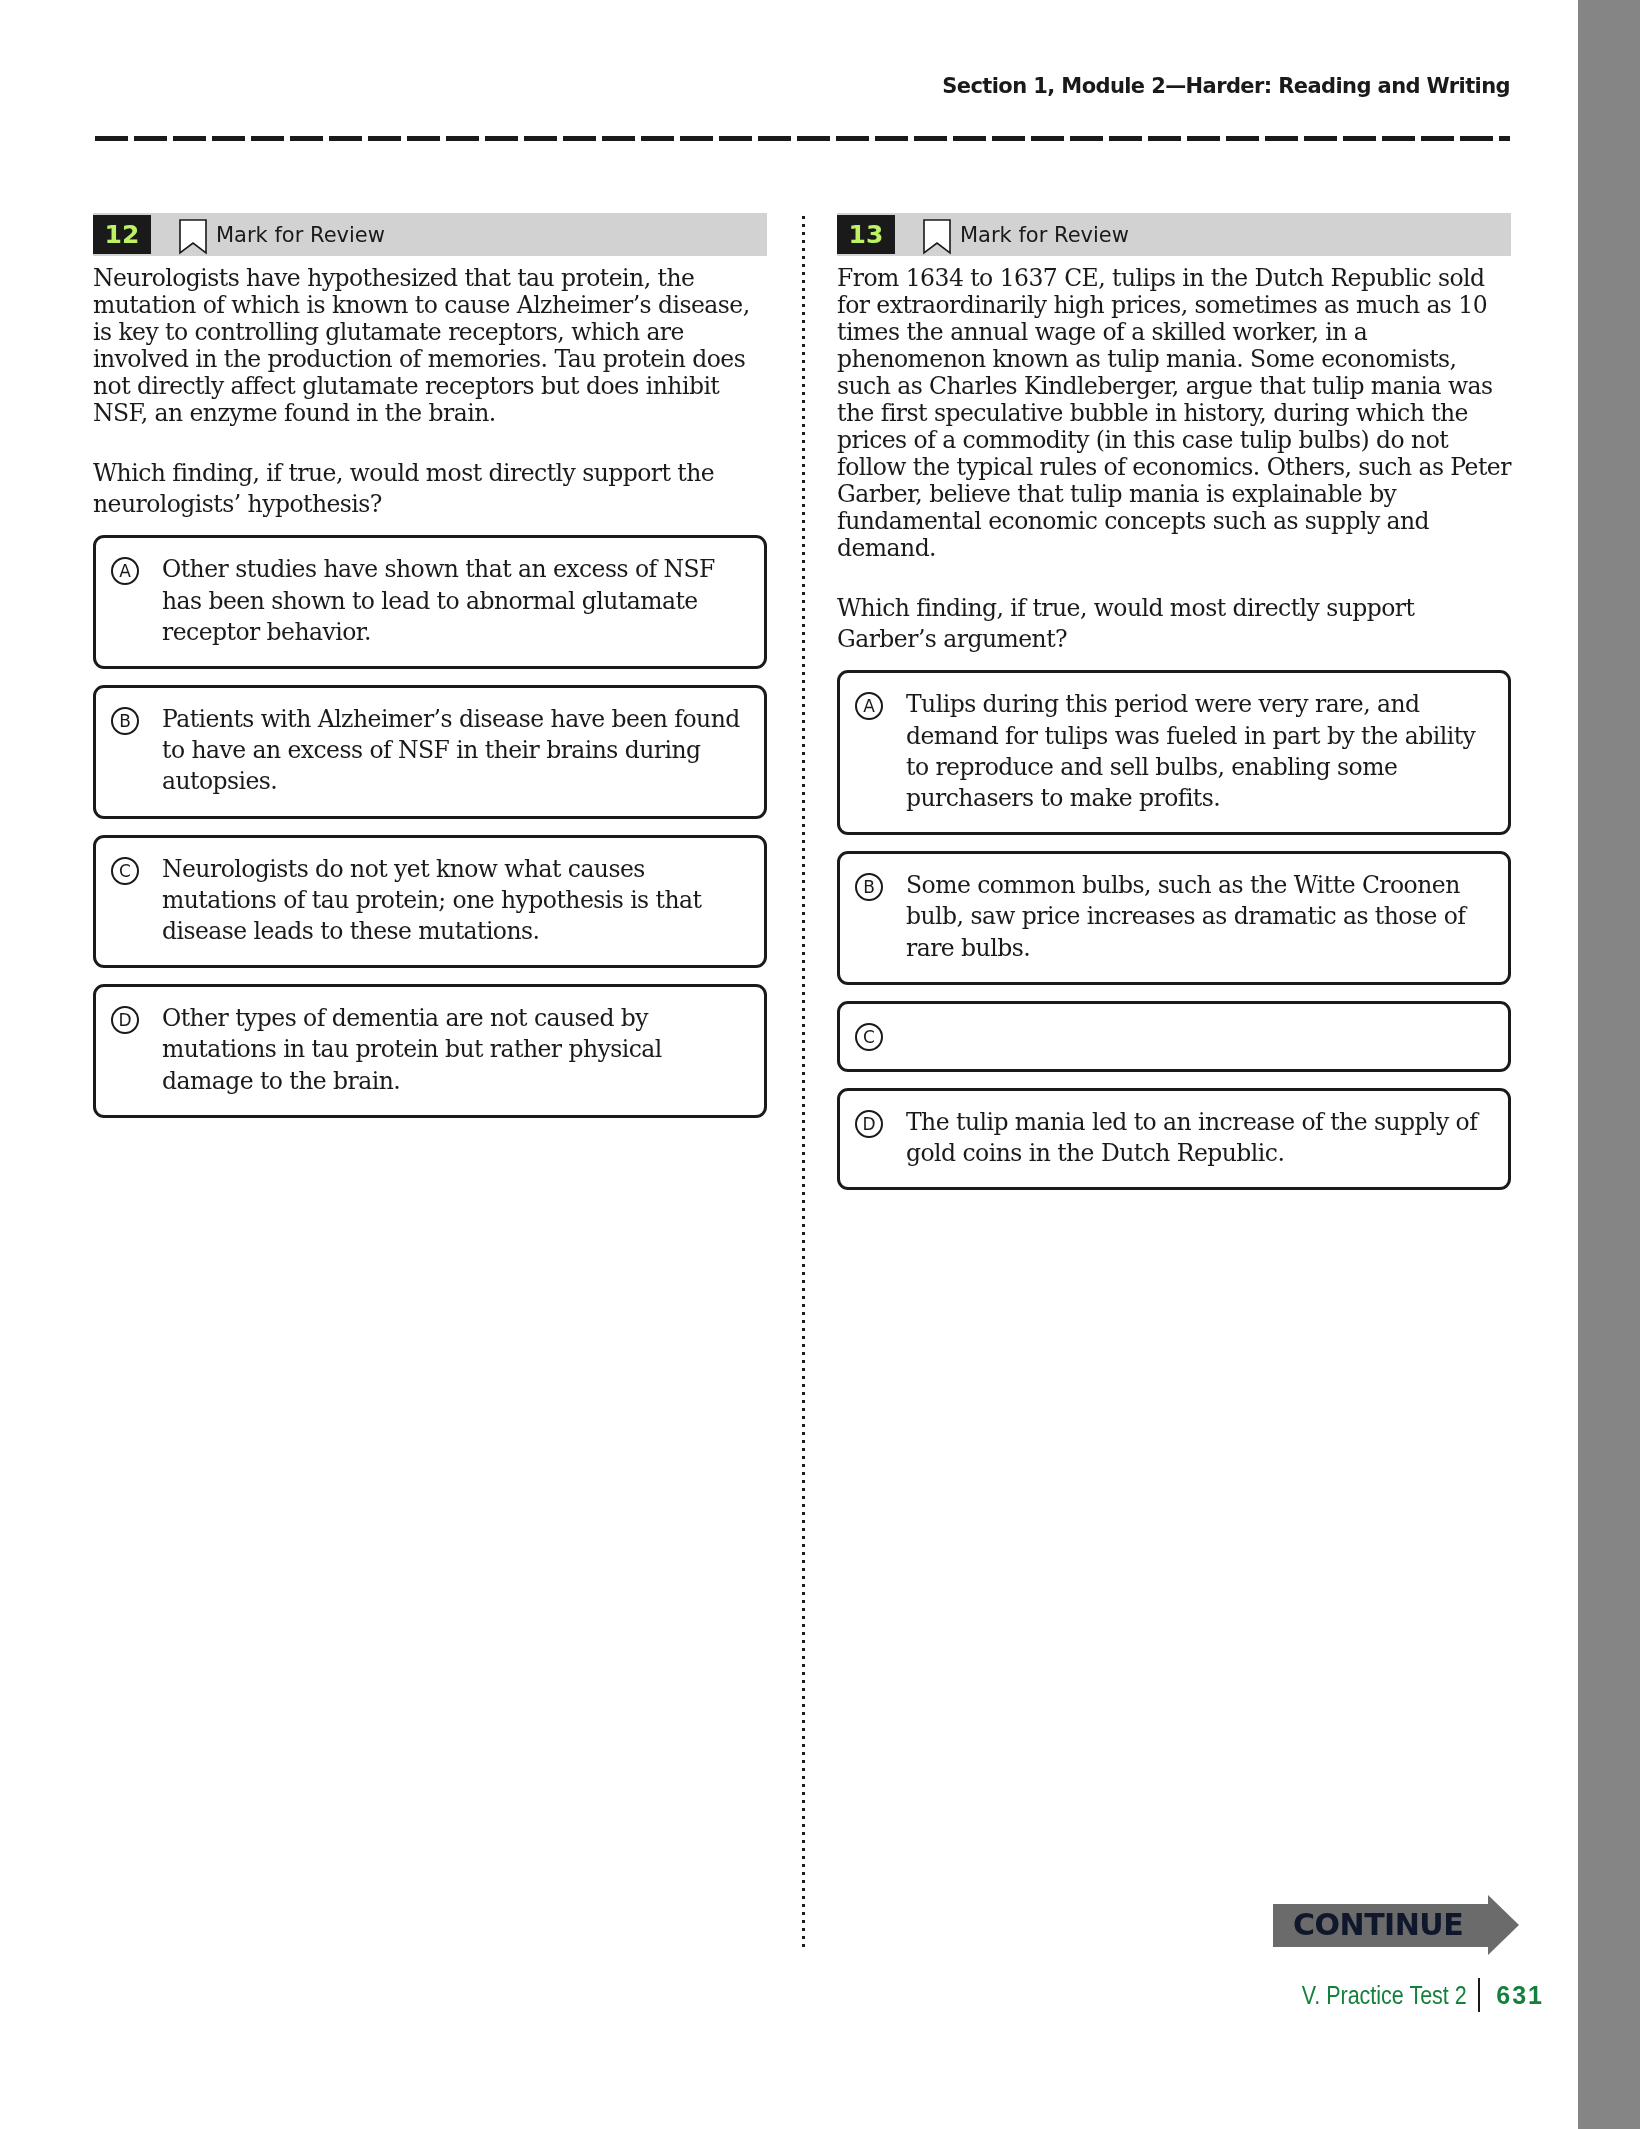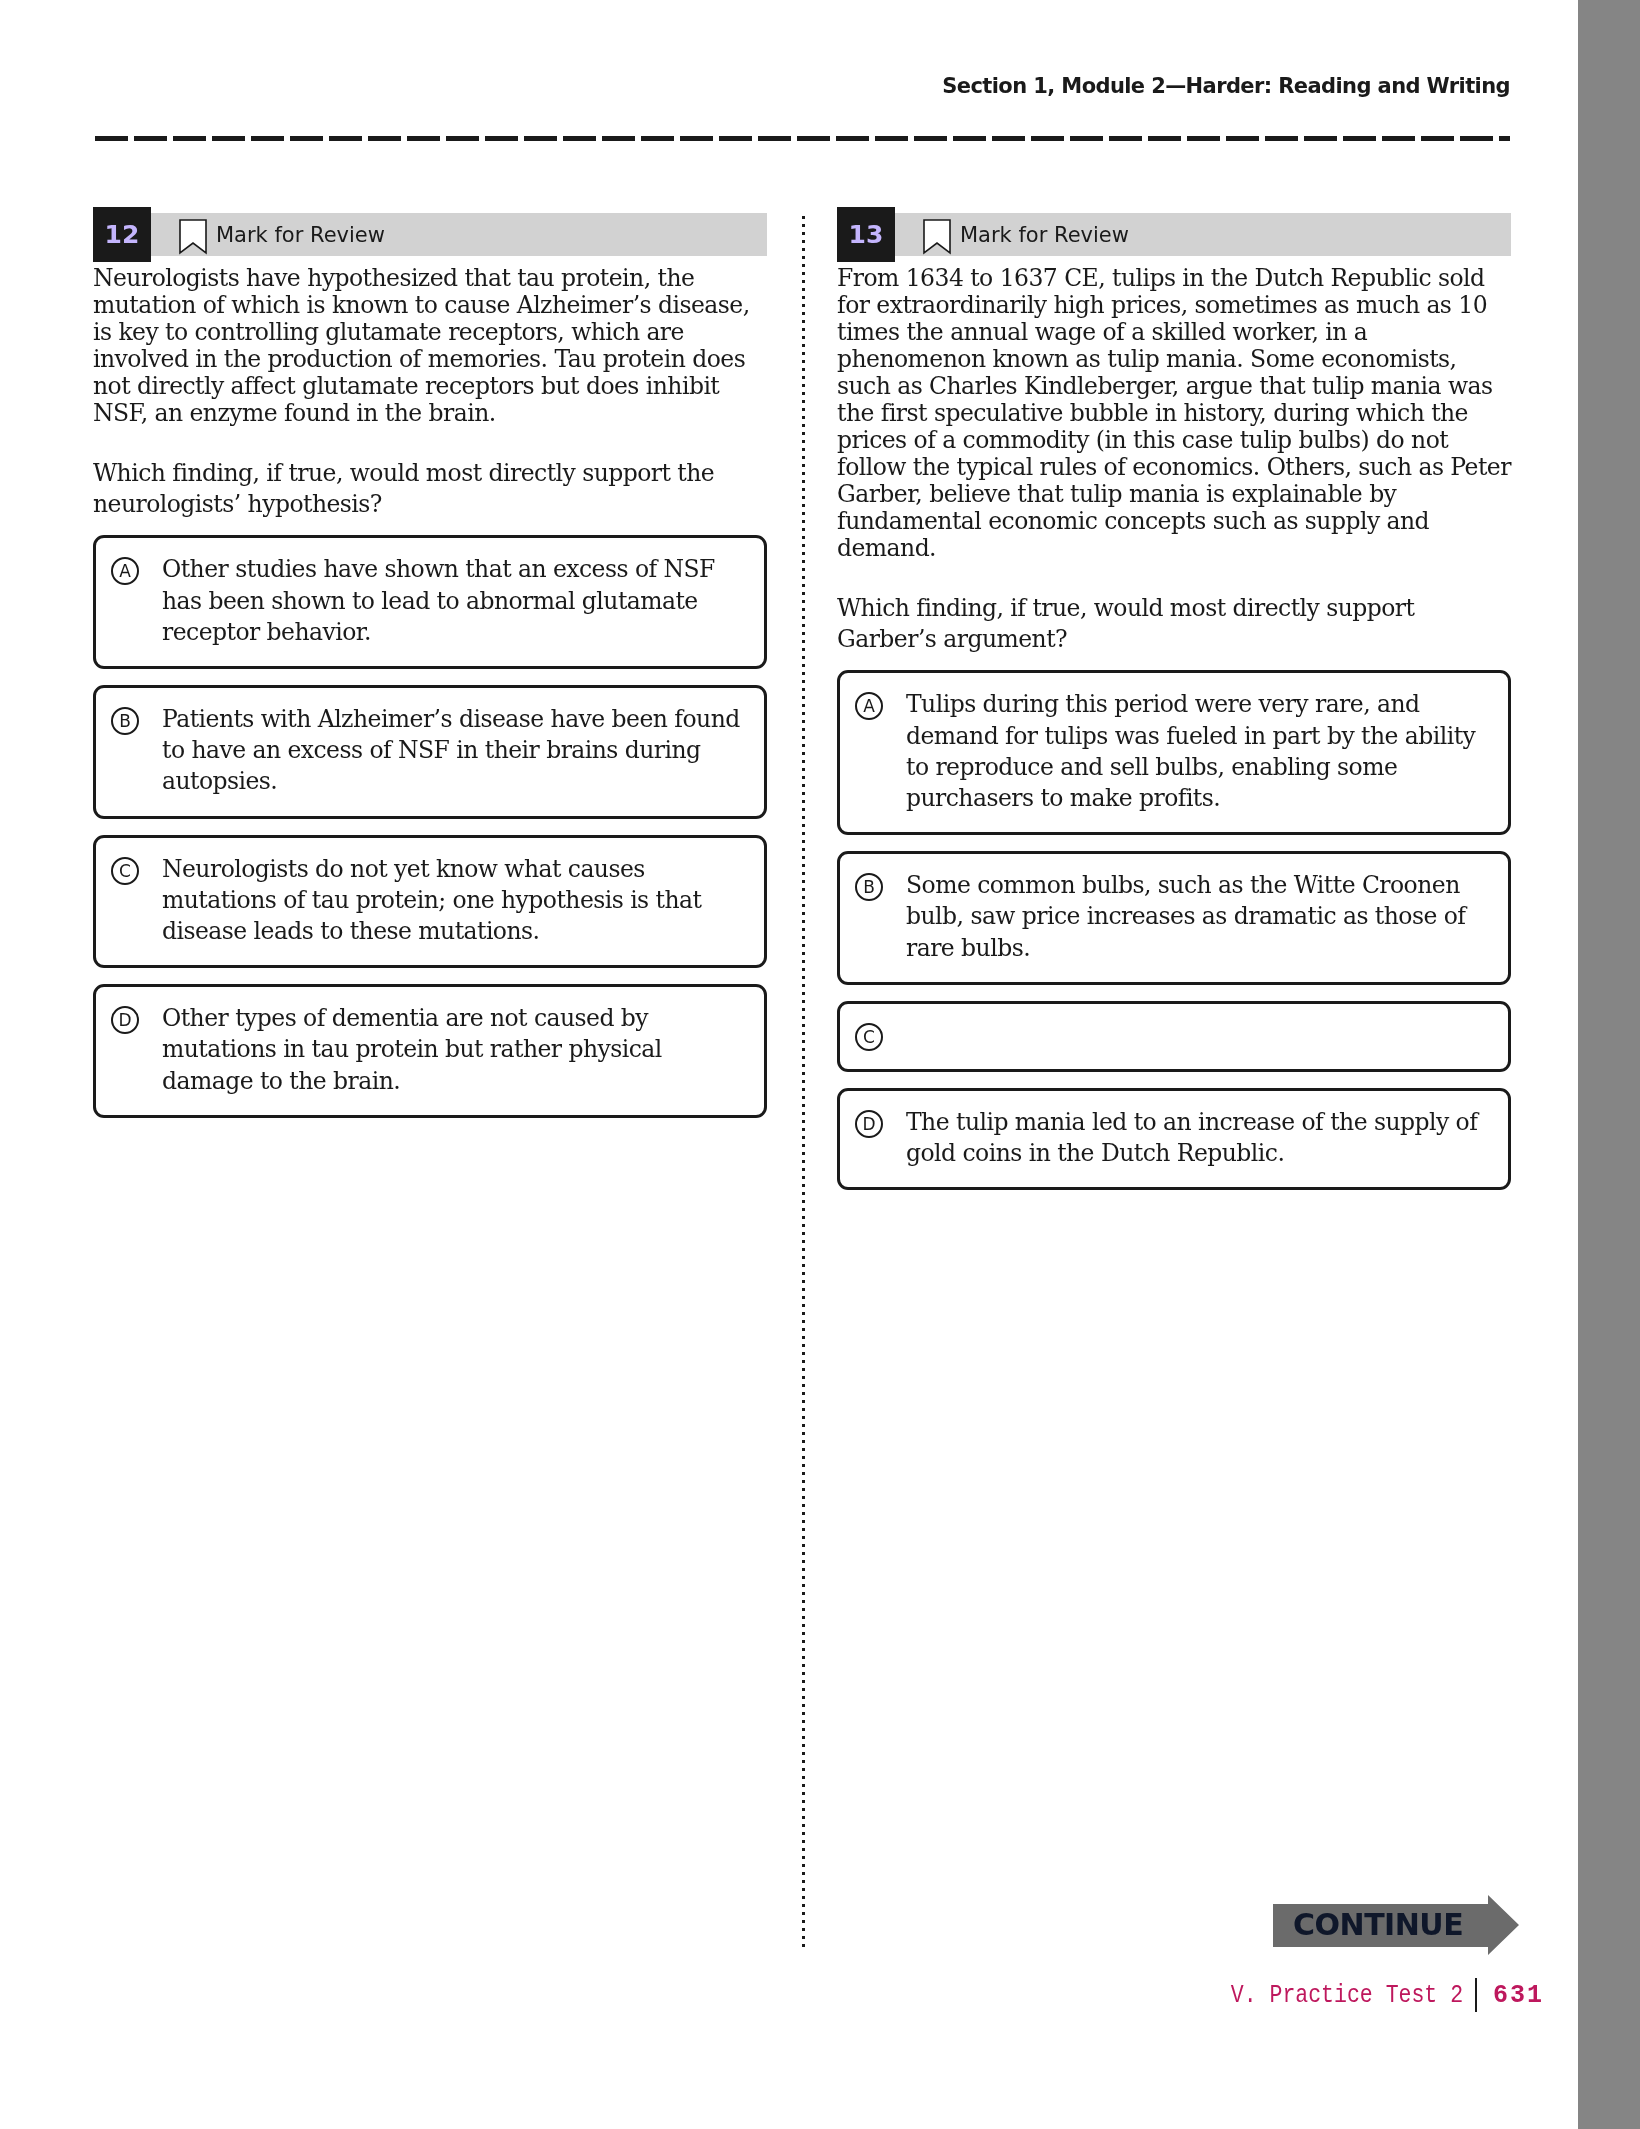--- a/index.html
+++ b/index.html
@@ -28,21 +28,21 @@
     }
     .column { position: absolute; top: 213px; width: 674px; }
     .col-left { left: 93px; }
     .col-right { left: 837px; }
 
     .q-header {
       height: 43px; background: #d2d2d2; display: flex; align-items: center;
       position: relative;
     }
     .q-number {
-      width: 58px; height: 55px; background: #1a1a1a; color: #c4b5fd;
+      width: 58px; height: 39px; background: #1a1a1a; color: #bef264;
       font-family: "DejaVu Sans", sans-serif; font-weight: bold; font-size: 25px;
       display: flex; align-items: center; justify-content: center;
     }
     .bookmark-icon { margin-left: 27px; width: 30px; height: 36px; display: inline-block; margin-top: 4px; }
     .mark-label {
       margin-left: 8px; font-family: "DejaVu Sans", sans-serif; font-size: 21px; color: #1a1a1a;
       cursor: pointer;
     }
     .passage {
       margin: 9px 0 0 0; font-size: 23.5px; line-height: 27px; letter-spacing: -0.55px;
@@ -68,21 +68,21 @@
       position: absolute; left: 1273px; top: 1895px; width: 246px; height: 60px; cursor: pointer;
     }
     .continue-button svg { position: absolute; left: 0; top: 0; }
     .continue-label {
       position: absolute; left: 20px; top: 12px;
       font-family: "DejaVu Sans", sans-serif; font-weight: bold; font-size: 30px; color: #0f172a;
       letter-spacing: -0.5px;
     }
     .footer {
       position: absolute; right: 96px; top: 1978px; display: flex; align-items: center;
-      font-family: Liberation Mono, monospace; font-size: 25px; color: #be185d;
+      font-family: Liberation Sans, sans-serif; font-size: 25px; color: #15803d;
     }
     .footer-section { transform: scaleX(0.86); transform-origin: right center; }
     .footer-sep { width: 2px; height: 34px; background: #1a1a1a; margin: 0 16px 0 12px; }
     .footer-page { font-weight: bold; letter-spacing: 2px; }
   </style>
 </head>
 <body>
 
 <div class="side-strip"></div>
 

